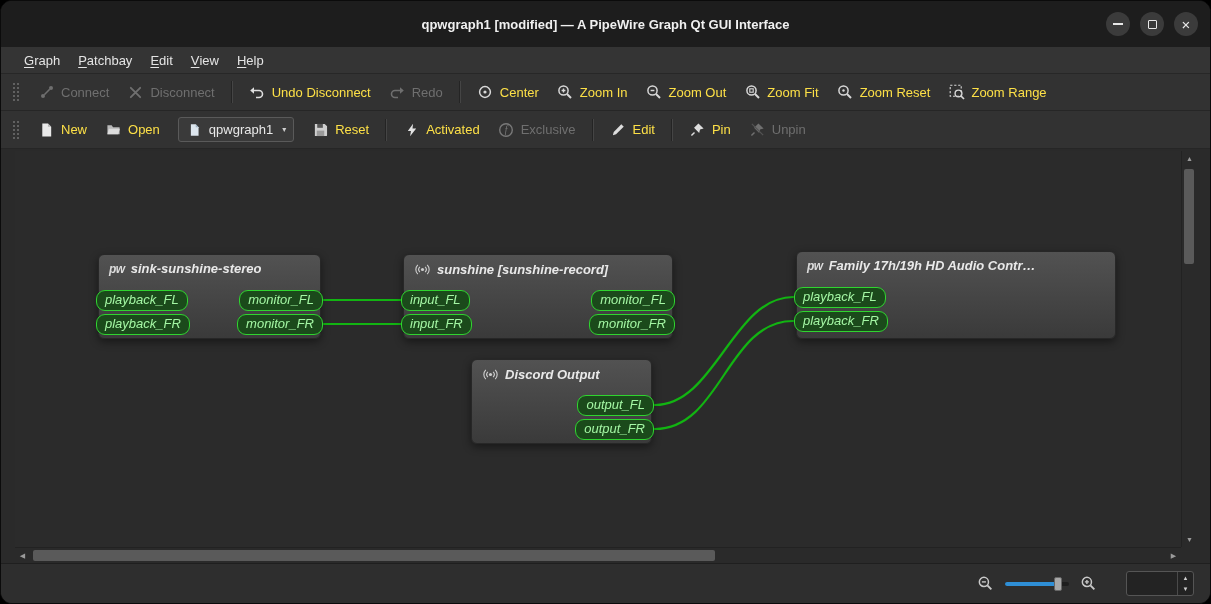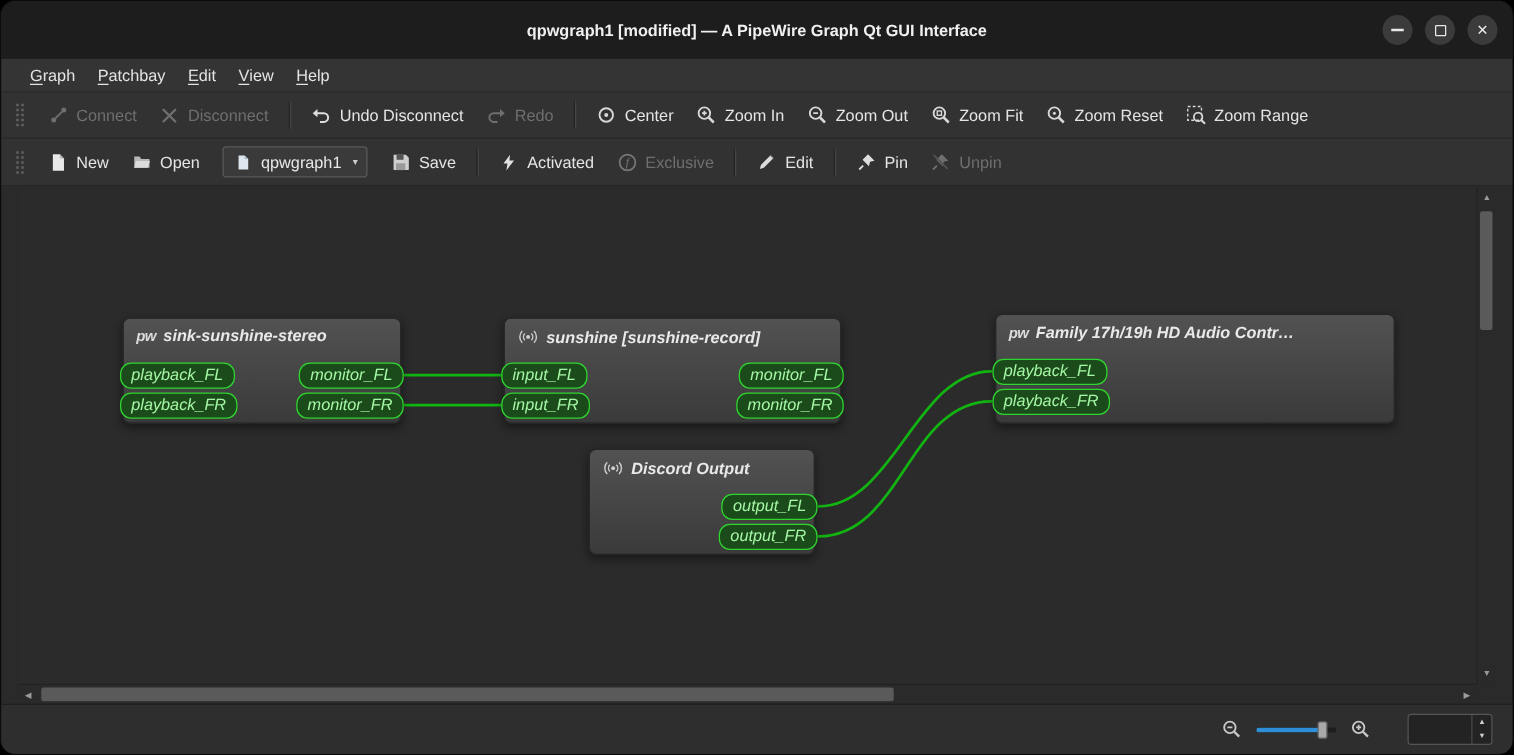--- a/index.html
+++ b/index.html
@@ -20,21 +20,21 @@
   .menubar{height:27px;background:#343434;display:flex;align-items:stretch;padding-left:14px;border-bottom:1px solid #272727;flex:0 0 auto;}
   .menu-item{display:flex;align-items:center;padding:0 9px;color:#e4e4e4;font-size:13px;}
   .menu-item u{text-decoration:underline;text-underline-offset:2px;}
 
   
   .toolbar{display:flex;align-items:center;background:#323232;border-bottom:1px solid #262626;flex:0 0 auto;padding:0 6px;}
   .toolbar.t1{height:37px;}
   .toolbar.t2{height:38px;}
   .grip{width:6px;height:18px;border-left:2px dotted #616161;border-right:2px dotted #616161;margin:0 10px 0 6px;}
   .tsep{width:0;height:22px;border-left:1px solid #242424;border-right:1px solid #454545;margin:0 7px;}
-  .tbtn{display:flex;align-items:center;gap:6px;padding:5px 9px;border-radius:3px;color:#e5e5e5;font-size:13px;white-space:nowrap;}
+  .tbtn{display:flex;align-items:center;gap:6px;padding:5px 9px;border-radius:3px;color:#fde047;font-size:13px;white-space:nowrap;}
   .tbtn.disabled{color:#6f6f6f;}
   .ticon{display:inline-flex;width:17px;height:17px;align-items:center;justify-content:center;}
   .combo{display:flex;align-items:center;background:#3a3a3a;border:1px solid #5a5a5a;border-radius:3px;padding:3px 7px;margin:0 9px;color:#e8e8e8;font-size:13px;gap:6px;}
   .combo .arrow{font-size:8px;color:#cfcfcf;margin-left:3px;}
 
   
   .canvas-wrap{flex:1;margin:2px 14px 0 14px;display:grid;grid-template-columns:1fr 15px;grid-template-rows:1fr 16px;min-height:0;}
   .canvas{position:relative;background:#2b2b2b;overflow:hidden;grid-column:1;grid-row:1;font-style:italic;}
   .wires{position:absolute;left:0;top:0;}
   .node{position:absolute;background:linear-gradient(#525252,#3a3a3a);border:1px solid #272727;border-radius:6px;box-shadow:0 3px 8px rgba(0,0,0,.45);}
@@ -244,21 +244,21 @@
     </div>
 
     <div class="tbtn">
       <span class="ticon">
         <svg width="15" height="15" viewBox="0 0 16 16">
             <path d="M2 2h10.5L15 4.5V14a1 1 0 0 1-1 1H2z" fill="#cfcfcf"></path>
             <rect x="4.5" y="2" width="6" height="4.2" fill="#555"></rect>
             <rect x="4" y="9.2" width="8" height="5.8" fill="#9a9a9a"></rect>
           </svg>
       </span>
-      <span>Save</span>
+      <span>Reset</span>
     </div>
 
     <div class="tsep"></div>
 
     <div class="tbtn">
       <span class="ticon">
         <svg width="14" height="16" viewBox="0 0 16 16">
             <polygon points="9.2,0.8 3.2,9 6.8,9 5.8,15.2 12.8,6.2 8.6,6.2" fill="#e2e2e2"></polygon>
           </svg>
       </span>

